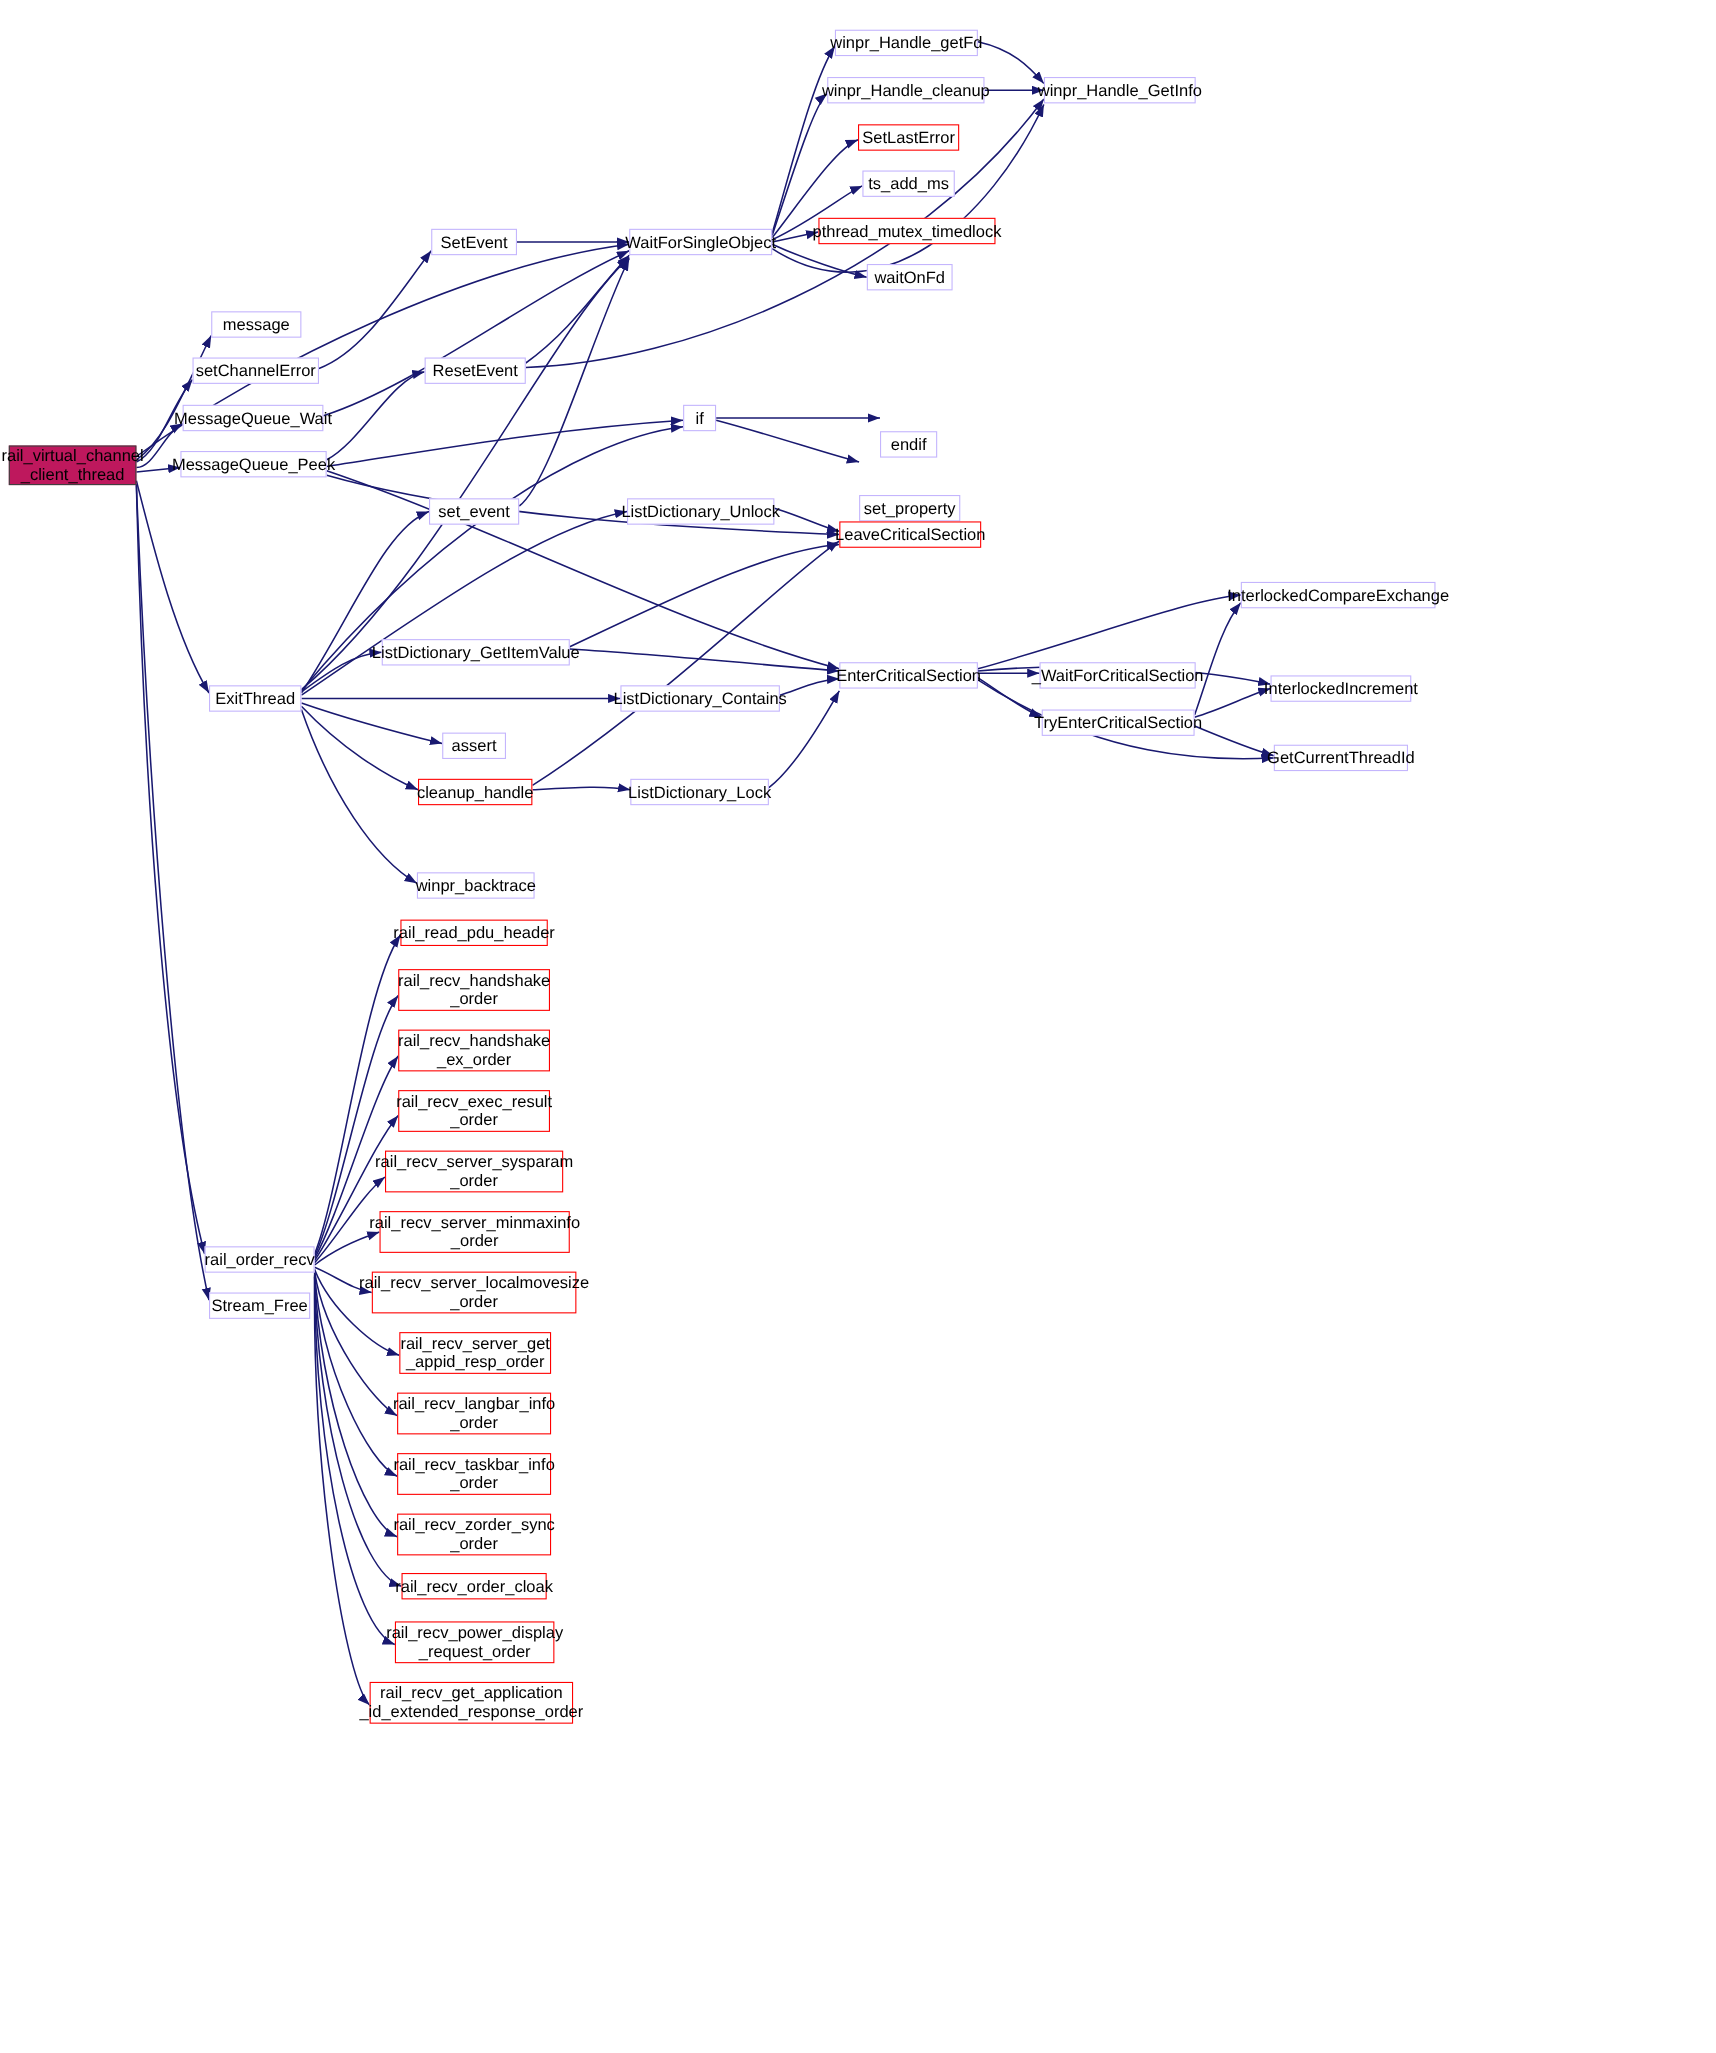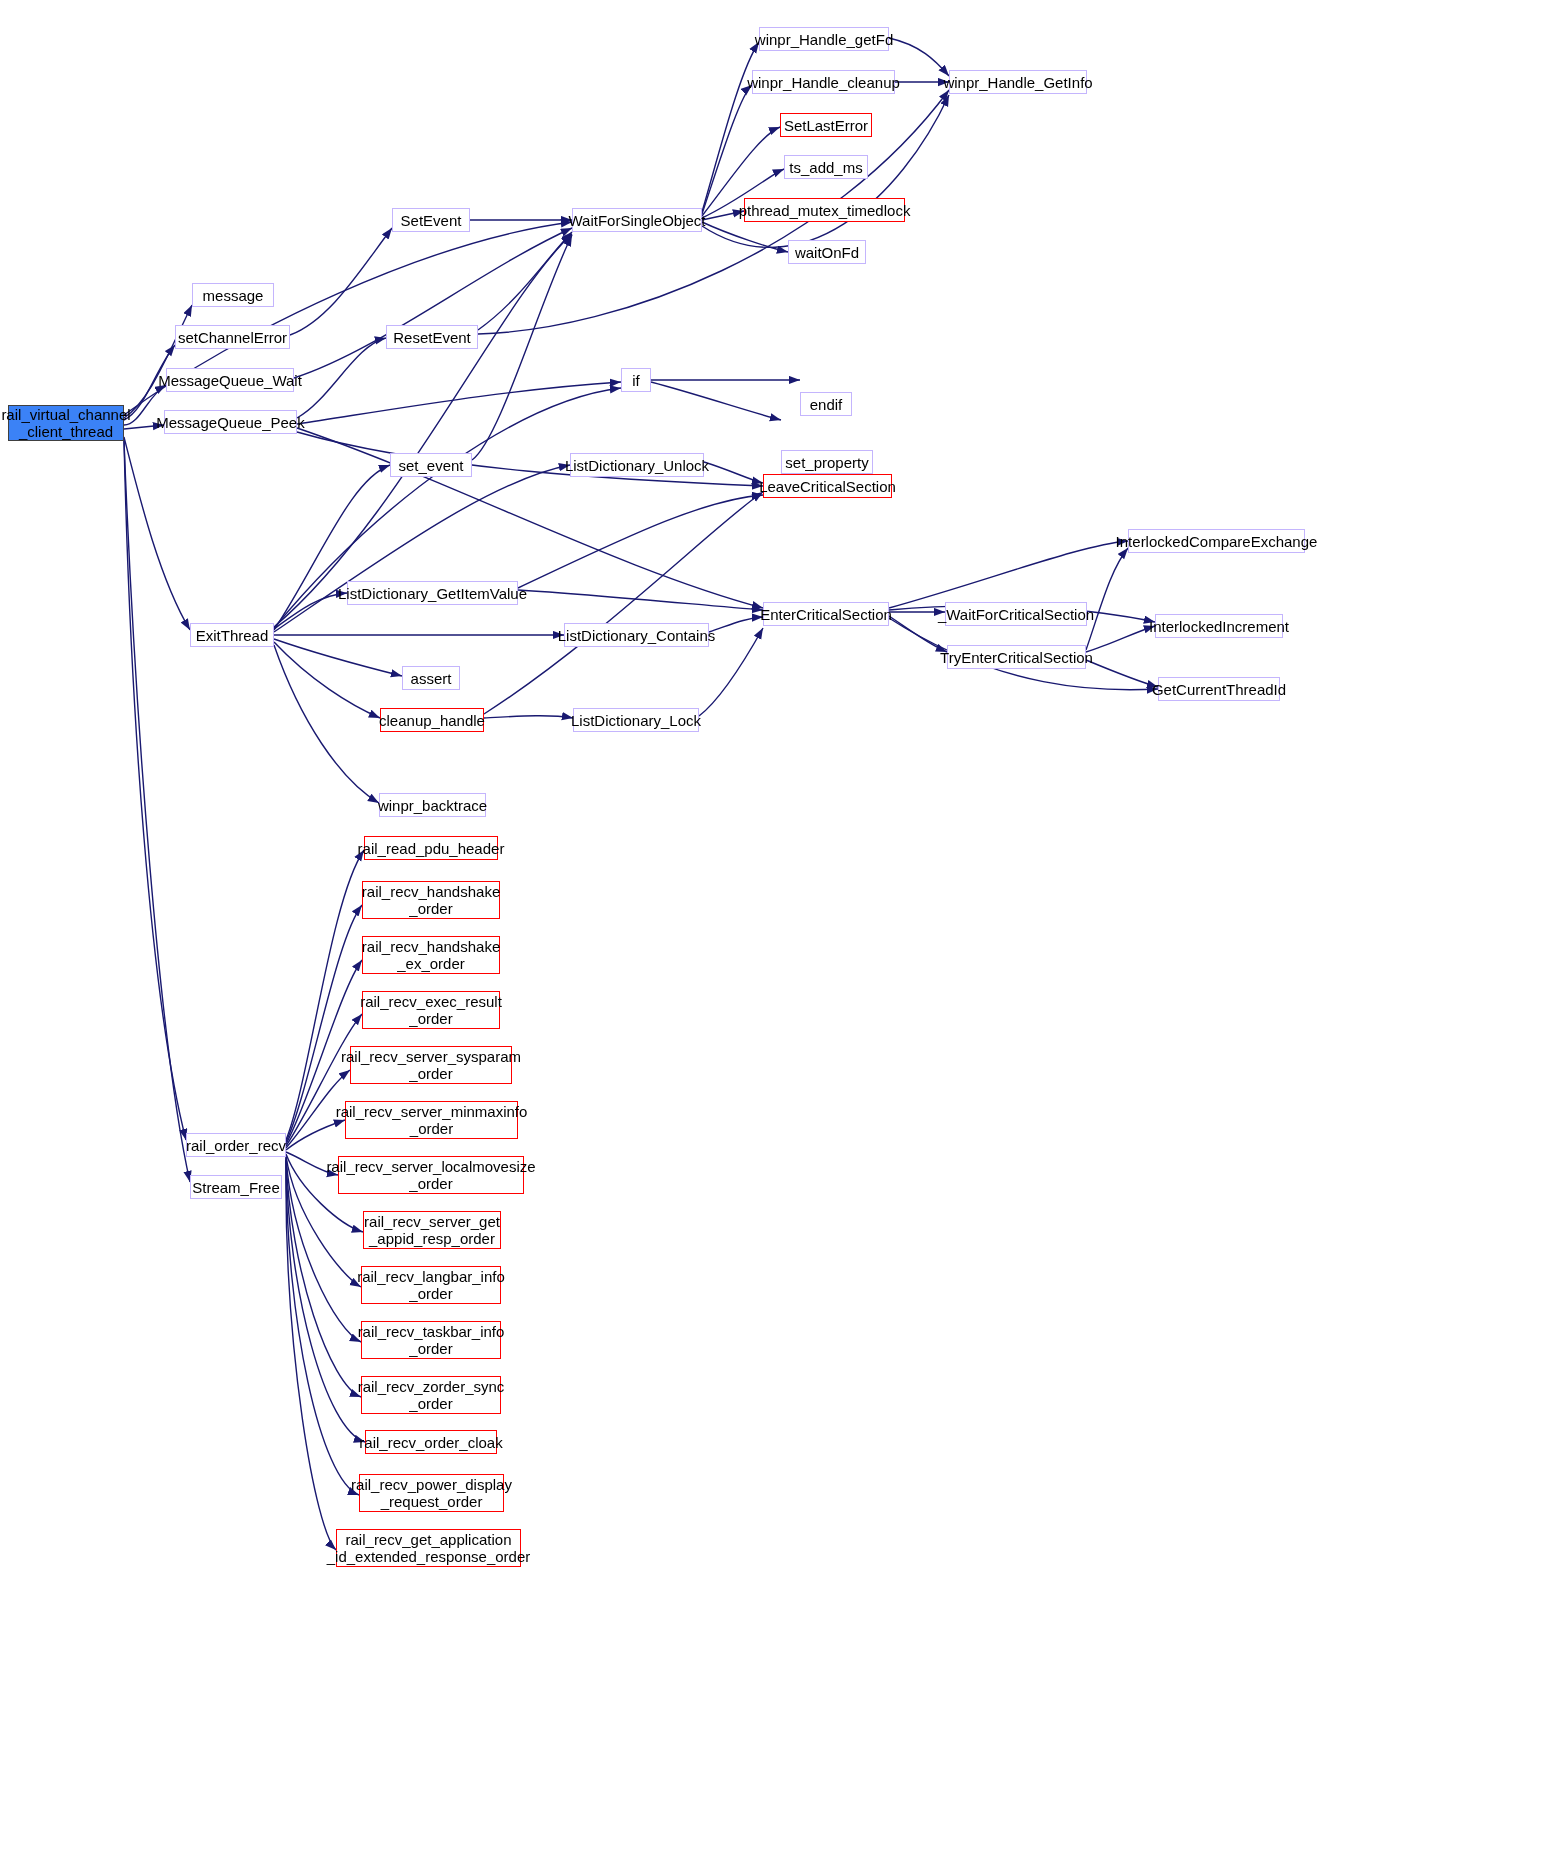--- a/index.html
+++ b/index.html
@@ -21,21 +21,21 @@
     align-items:center;
     justify-content:center;
     text-align:center;
     font-size:15px;
     line-height:17px;
     color:#000000;
     white-space:pre-line;
     padding:0 4px;
   }
   .node.red { border-color:#ff0000; }
-  .node.current { background:#3b82f6; border-color:#404040; }
+  .node.current { background:#be185d; border-color:#404040; }
 </style>
 </head>
 <body>
 
 <div id="canvas">
   <svg id="edges" xmlns="http://www.w3.org/2000/svg">
     <defs>
       <marker id="arrow" markerWidth="9" markerHeight="9" refX="8" refY="3" orient="auto" markerUnits="strokeWidth">
         <path d="M0,0 L8,3 L0,6 z" fill="#191970"></path>
       </marker>

